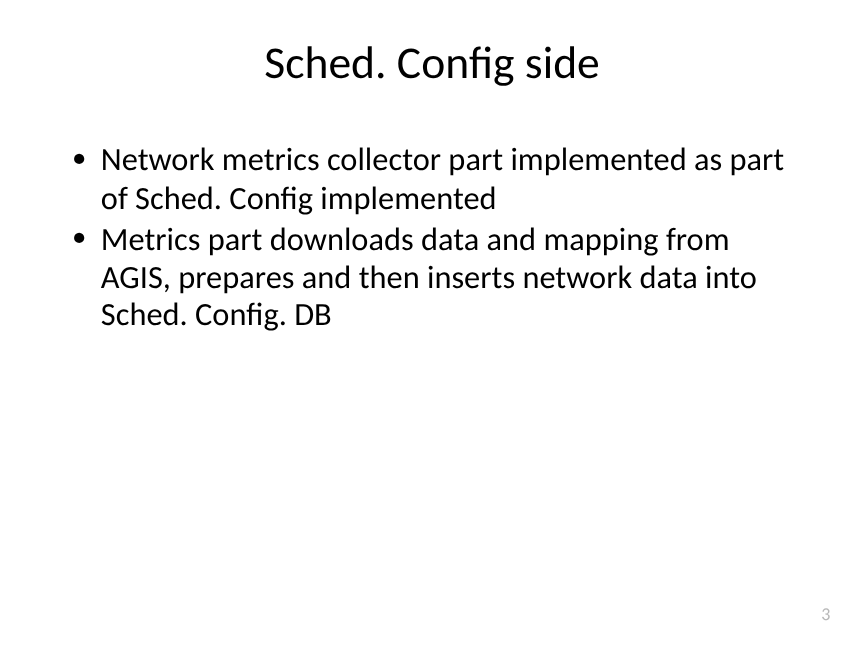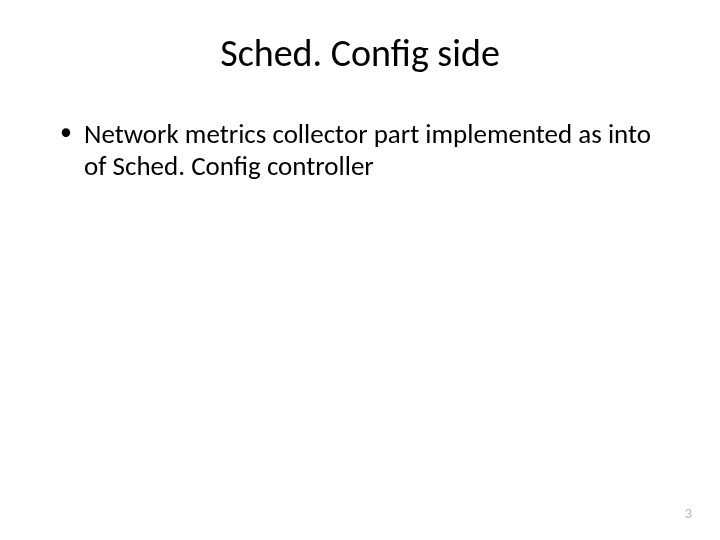--- a/index.html
+++ b/index.html
@@ -57,16 +57,17 @@
       font-size: 15px;
       color: #b8b8b8;
     }
   </style>
 </head>
 <body>
 
 <div class="slide">
   <h1 class="title">Sched. Config side</h1>
   <ul class="bullets">
-    <li>Network metrics collector part implemented as into of Sched. Config controller</li>
+    <li>Network metrics collector part implemented as part of Sched. Config implemented</li>
+    <li>Metrics part downloads data and mapping from AGIS, prepares and then inserts network data into Sched. Config. DB</li>
   </ul>
   <div class="page-number">3</div>
 </div>
 
 </body></html>

